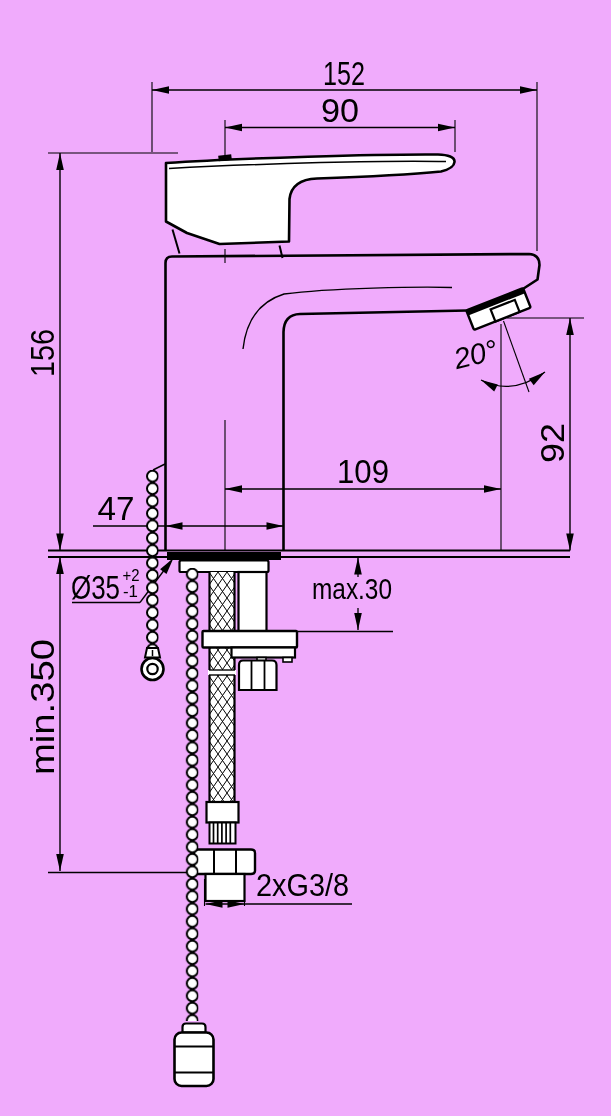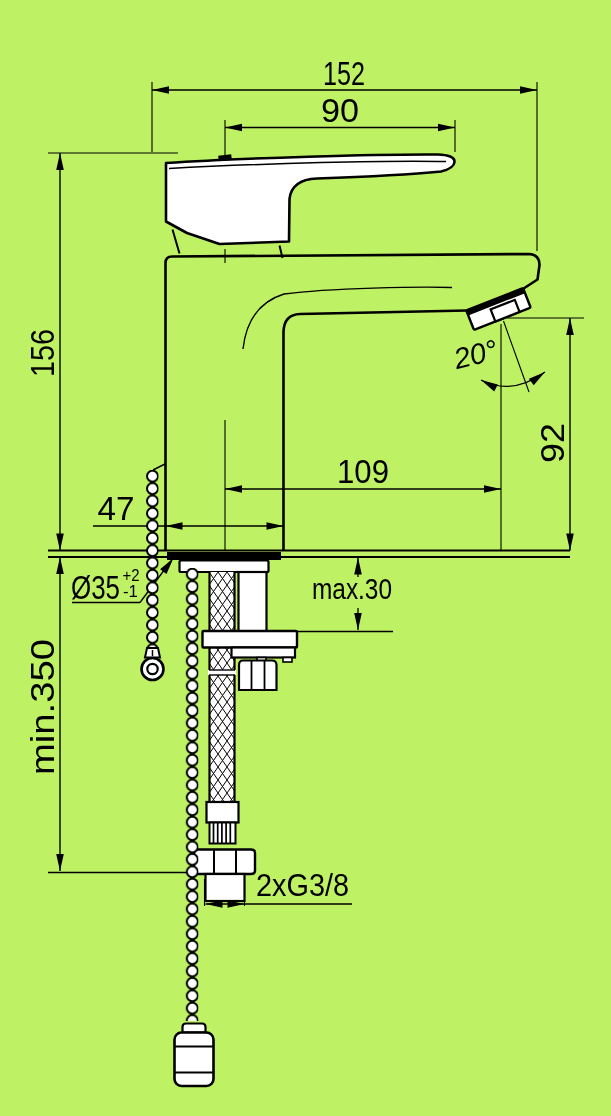--- a/index.html
+++ b/index.html
@@ -1,16 +1,16 @@
 <!DOCTYPE html>
 <html><head>
 <meta charset="utf-8">
 <style>
   html,body{margin:0;padding:0;background:#ffffff;}
-  .canvas{width:611px;height:1116px;position:relative;background:#bef264;overflow:hidden;}
+  .canvas{width:611px;height:1116px;position:relative;background:#f0abfc;overflow:hidden;}
   svg{display:block;}
   text{font-family:"Liberation Sans", sans-serif;fill:#000;}
   .dimtxt{font-size:33px;}
   .dim line, .dim path{stroke:#000;}
 </style>
 </head>
 <body>
 
 <div class="canvas">
 <svg width="611" height="1116" viewBox="0 0 611 1116">

